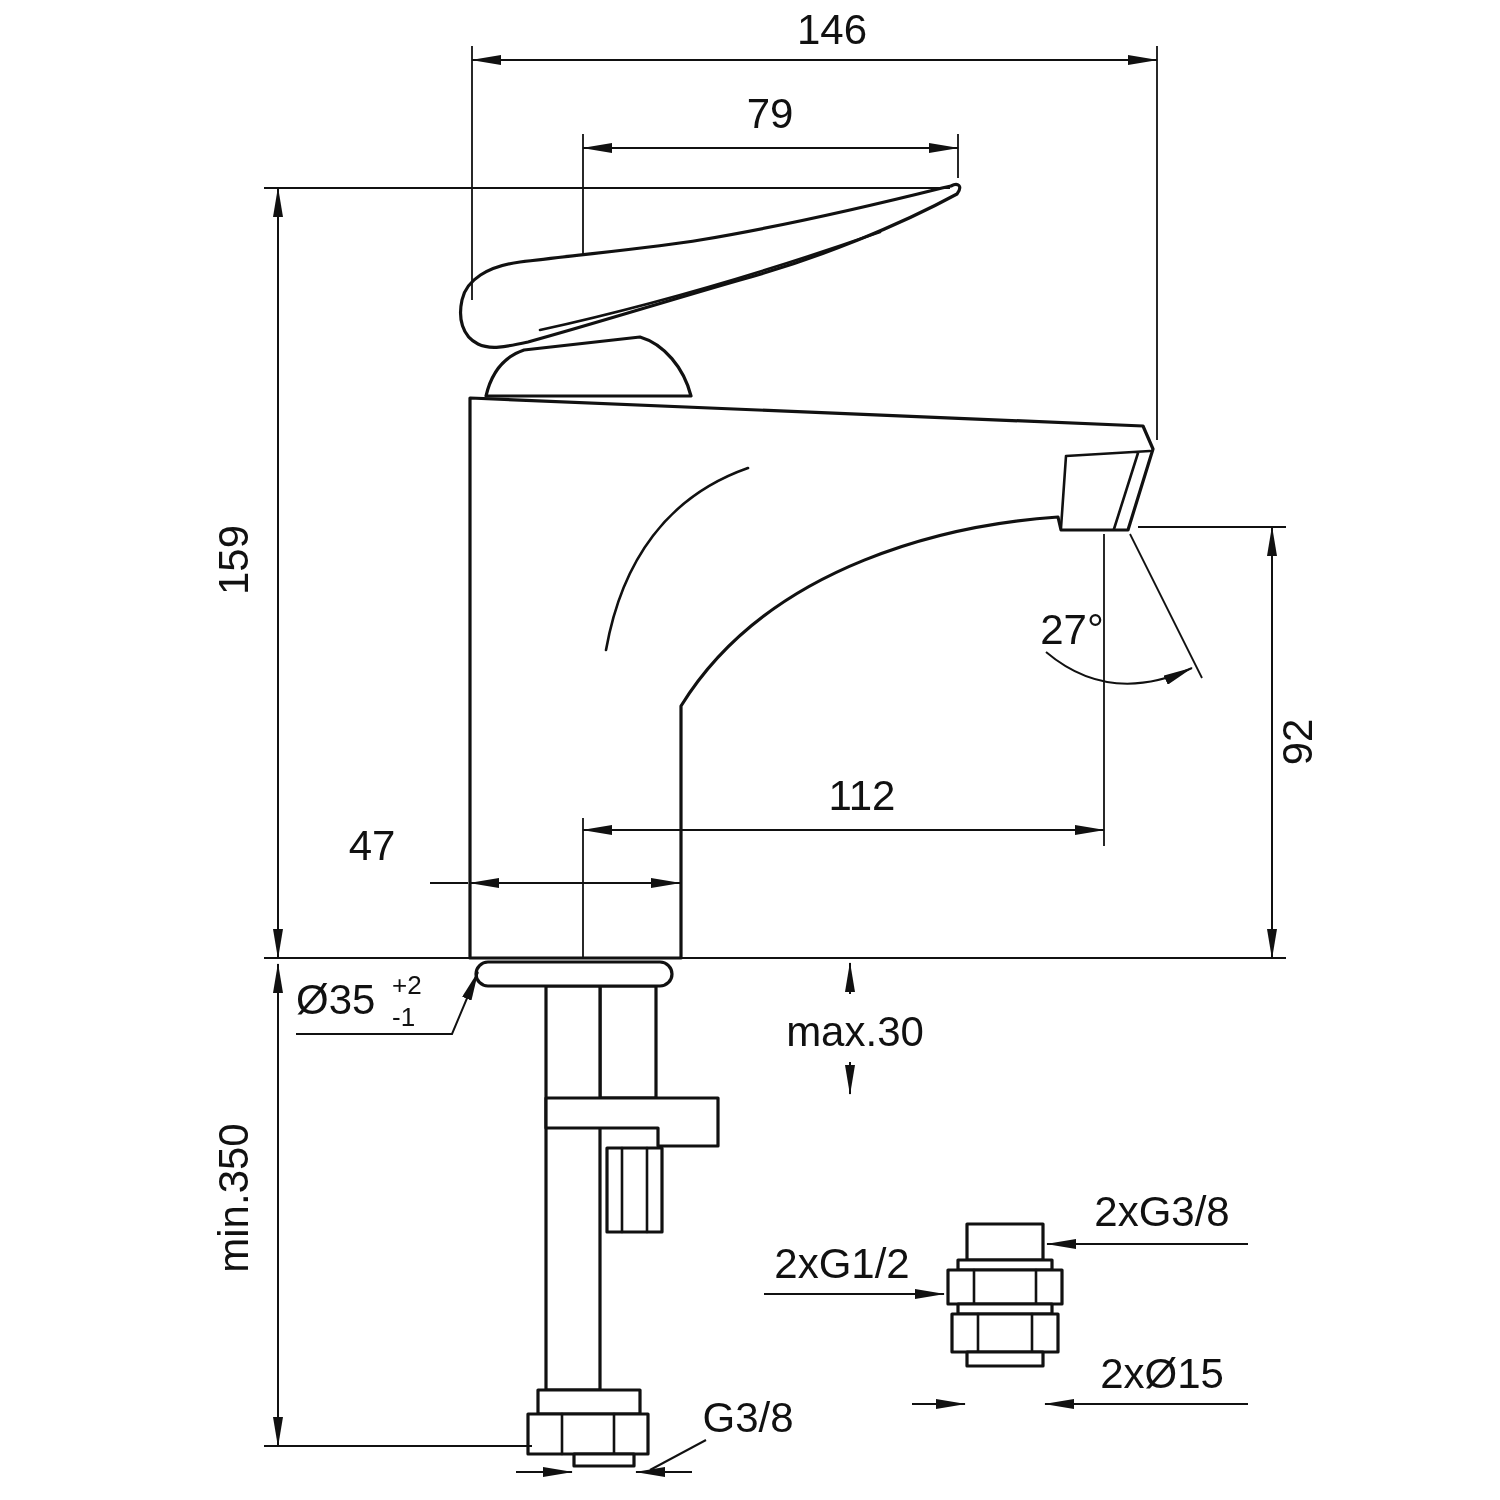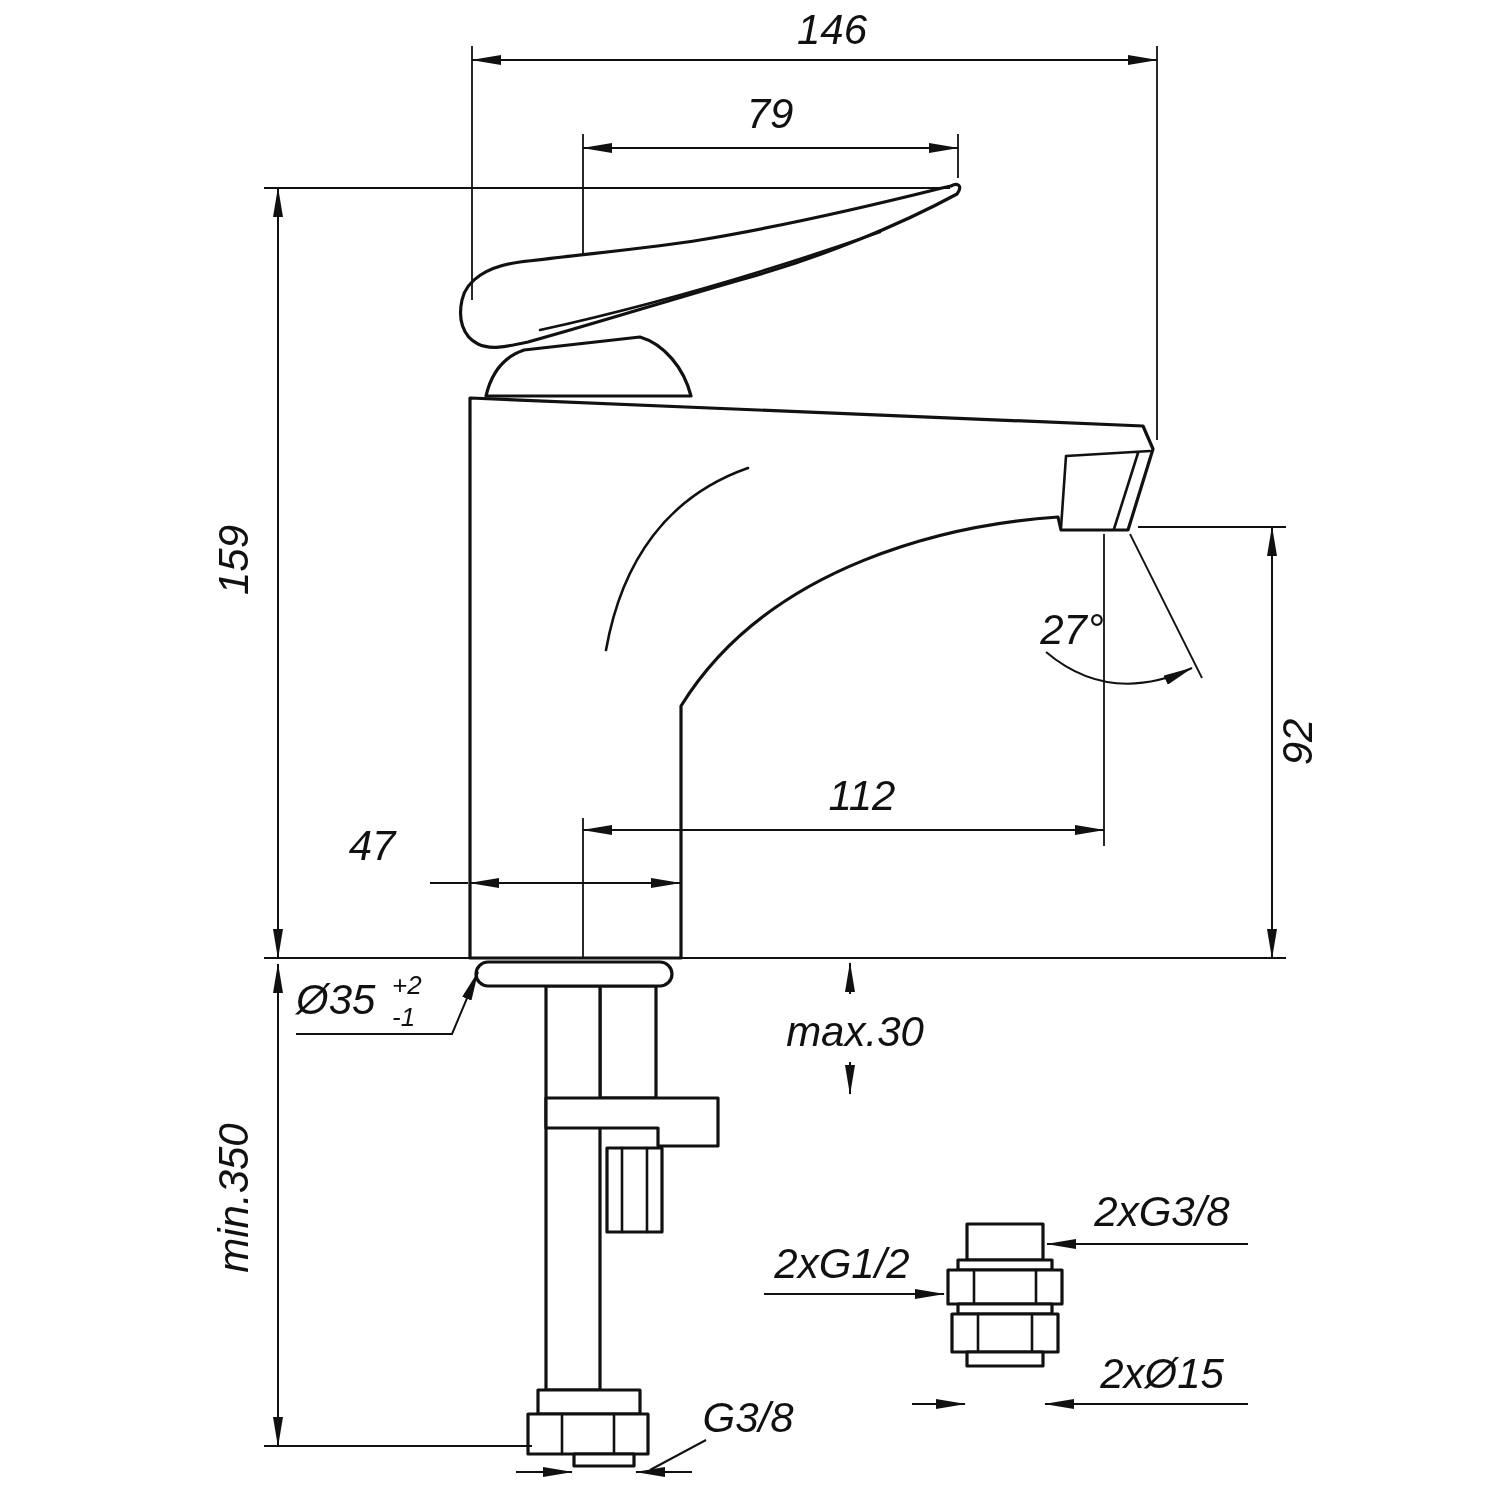--- a/index.html
+++ b/index.html
@@ -1,16 +1,16 @@
 <!DOCTYPE html>
 <html><head>
 <meta charset="utf-8">
 <style>
   html,body{margin:0;padding:0;background:#ffffff;}
-  .stage{width:1500px;height:1500px;background:#fff;position:relative;overflow:hidden;font-style:italic;}
+  .stage{width:1500px;height:1500px;background:#fff;position:relative;overflow:hidden;}
   svg{display:block;}
   .obj{stroke:#111;stroke-width:3.2;fill:#ffffff;stroke-linejoin:round;}
   .objline{stroke:#111;stroke-width:2.6;fill:none;stroke-linecap:round;}
   .dim{stroke:#111;stroke-width:2;fill:none;}
   .ext{stroke:#111;stroke-width:1.8;fill:none;}
   .lead{stroke:#111;stroke-width:2;fill:none;}
   text{font-family:"Liberation Sans","DejaVu Sans",sans-serif;font-size:42px;fill:#111;}
   .small{font-size:26px;}
   .mid{text-anchor:middle;}
 </style>

